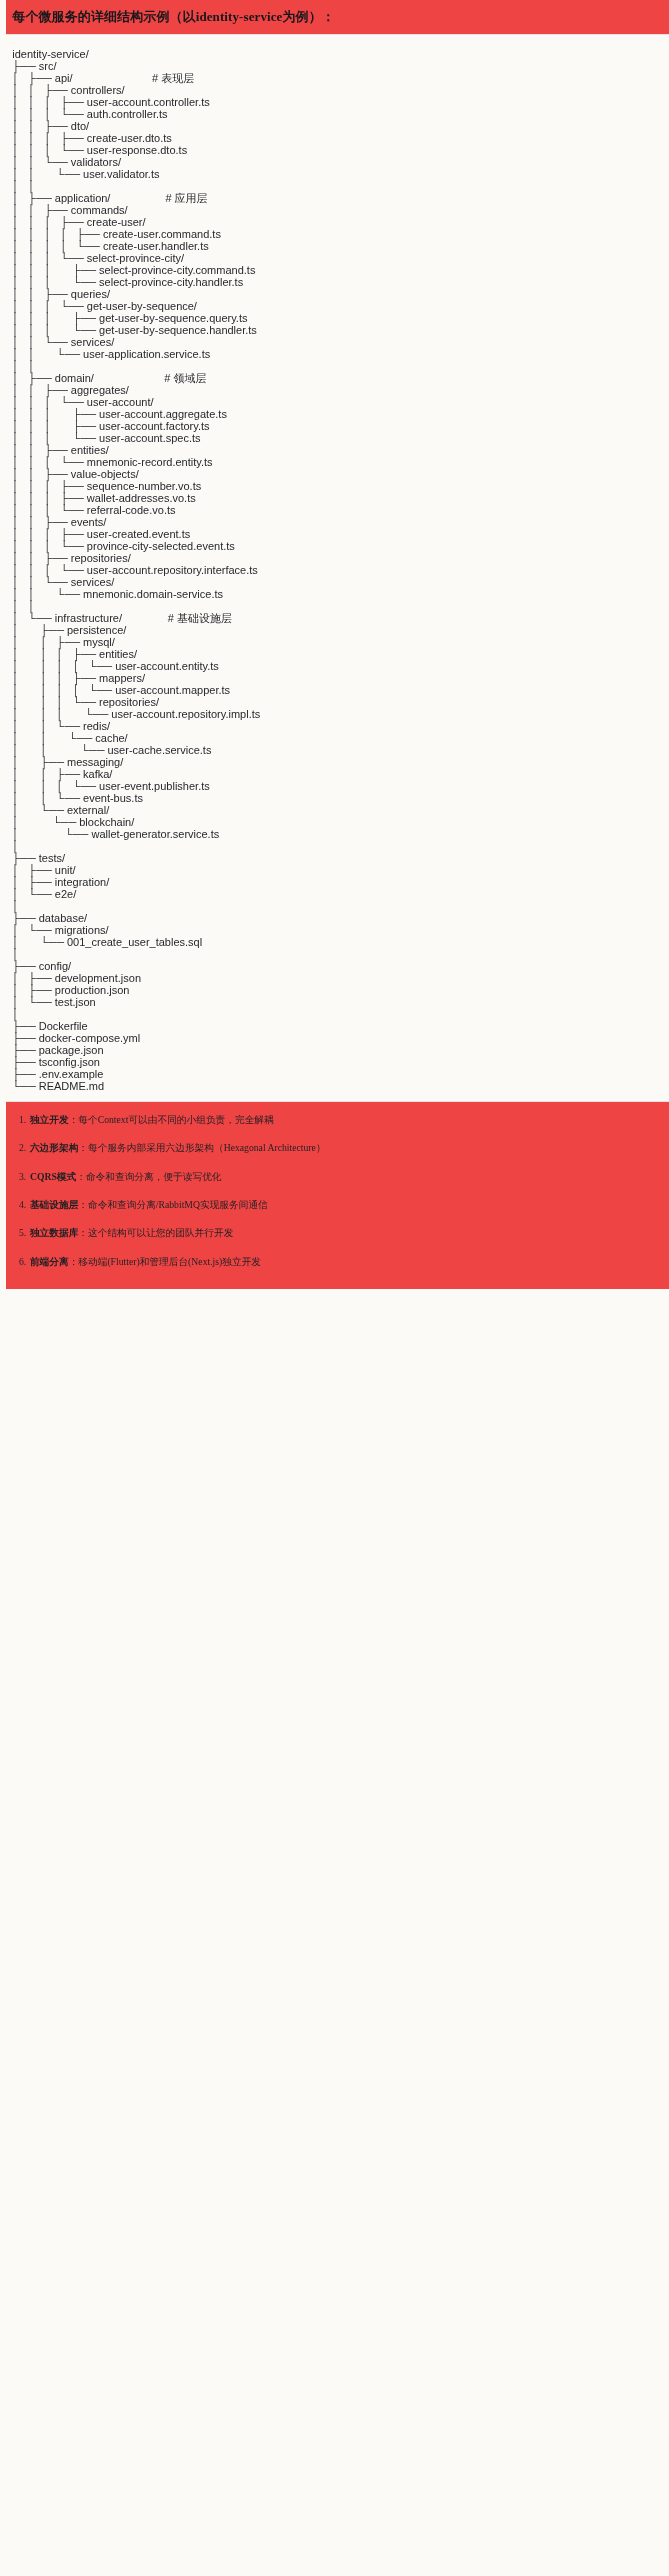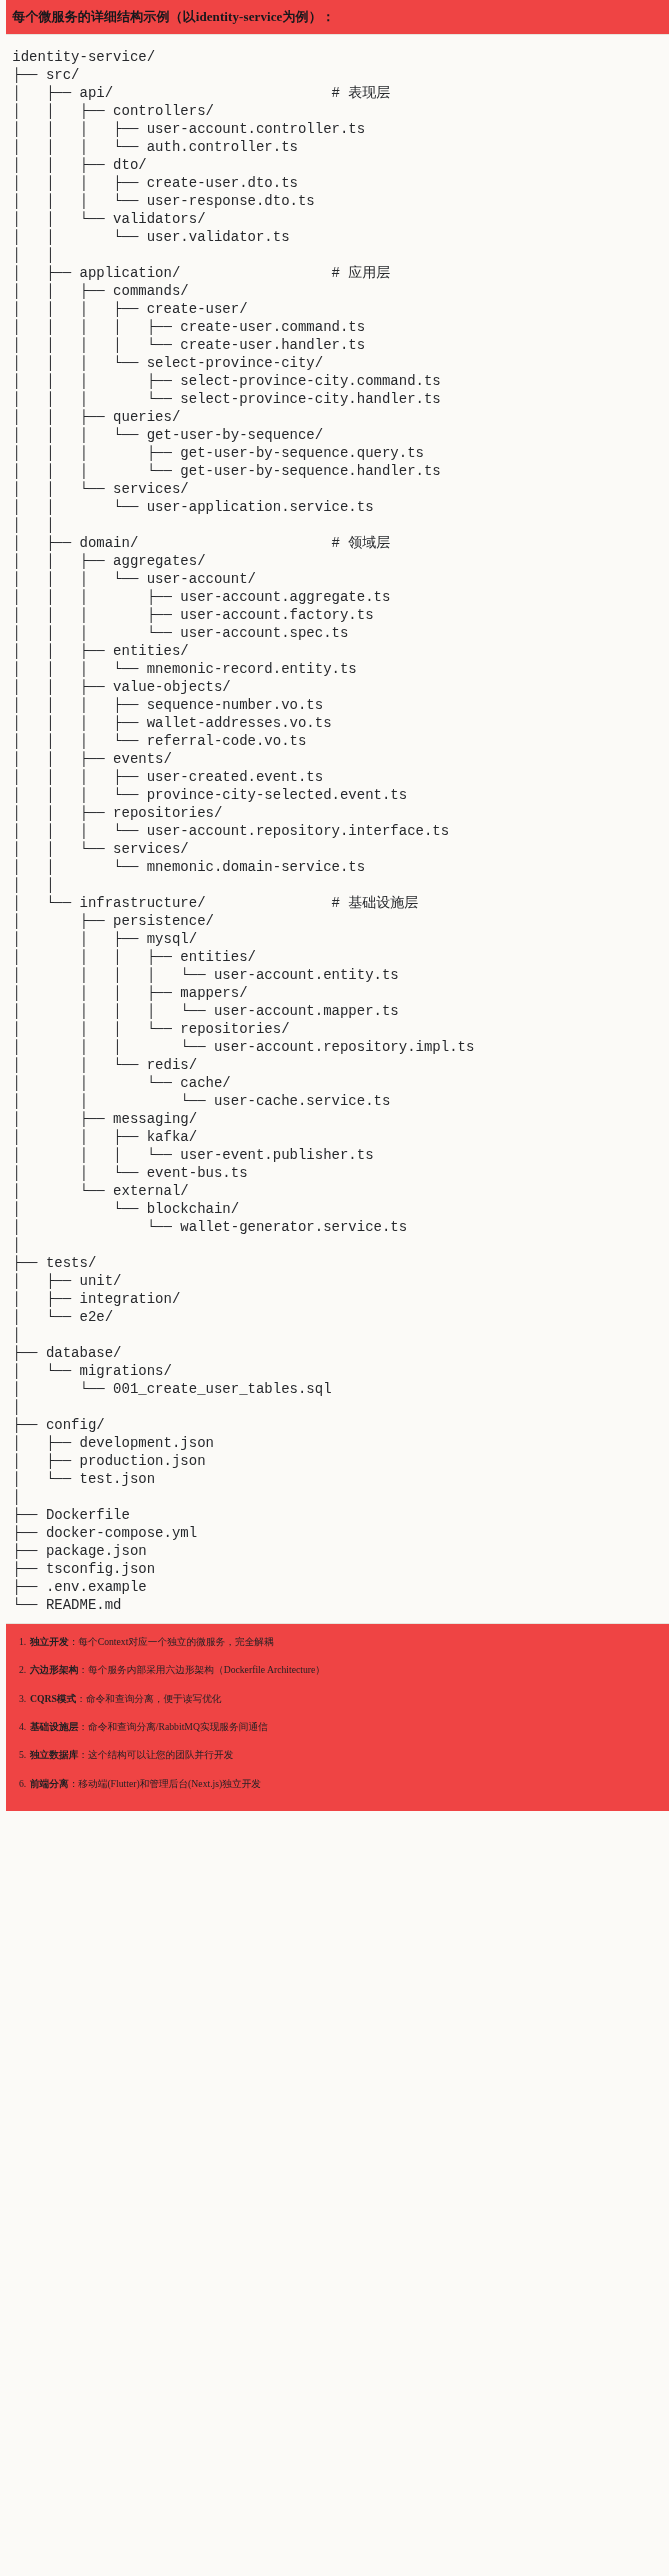--- a/index.html
+++ b/index.html
@@ -35,23 +35,23 @@
   }
 
   
   .code-block {
     padding: 12.5px 6.3px 8.8px 6.3px;
     border-bottom: 0.6px solid #e7e4dd;
     background: #fbfaf7;
   }
   pre.tree {
     margin: 0;
-    font-family: Liberation Mono, monospace;
-    font-size: 14px;
-    line-height: 18px;
+    font-family: Liberation Sans, sans-serif;
+    font-size: 11px;
+    line-height: 12px;
     color: #26282c;
     white-space: pre;
     letter-spacing: 0px;
     tab-size: 4;
   }
 
   
   .notes {
     padding: 11.3px 10px 6.3px 6.3px;
   }
@@ -190,24 +190,24 @@
 ├── package.json
 ├── tsconfig.json
 ├── .env.example
 └── README.md</pre>
   </div>
 
   <div class="notes">
 
     <ol class="note-list">
       <li>
-        <span class="note-term">独立开发</span><span class="note-sep">：</span><span class="note-text">每个Context对应一个独立的微服务，完全解耦</span>
-      </li>
-      <li>
-        <span class="note-term">六边形架构</span><span class="note-sep">：</span><span class="note-text">每个服务内部采用六边形架构（Dockerfile Architecture）</span>
+        <span class="note-term">独立开发</span><span class="note-sep">：</span><span class="note-text">每个Context可以由不同的小组负责，完全解耦</span>
+      </li>
+      <li>
+        <span class="note-term">六边形架构</span><span class="note-sep">：</span><span class="note-text">每个服务内部采用六边形架构（Hexagonal Architecture）</span>
       </li>
       <li>
         <span class="note-term">CQRS模式</span><span class="note-sep">：</span><span class="note-text">命令和查询分离，便于读写优化</span>
       </li>
       <li>
         <span class="note-term">基础设施层</span><span class="note-sep">：</span><span class="note-text">命令和查询分离/RabbitMQ实现服务间通信</span>
       </li>
       <li>
         <span class="note-term">独立数据库</span><span class="note-sep">：</span><span class="note-text">这个结构可以让您的团队并行开发</span>
       </li>

